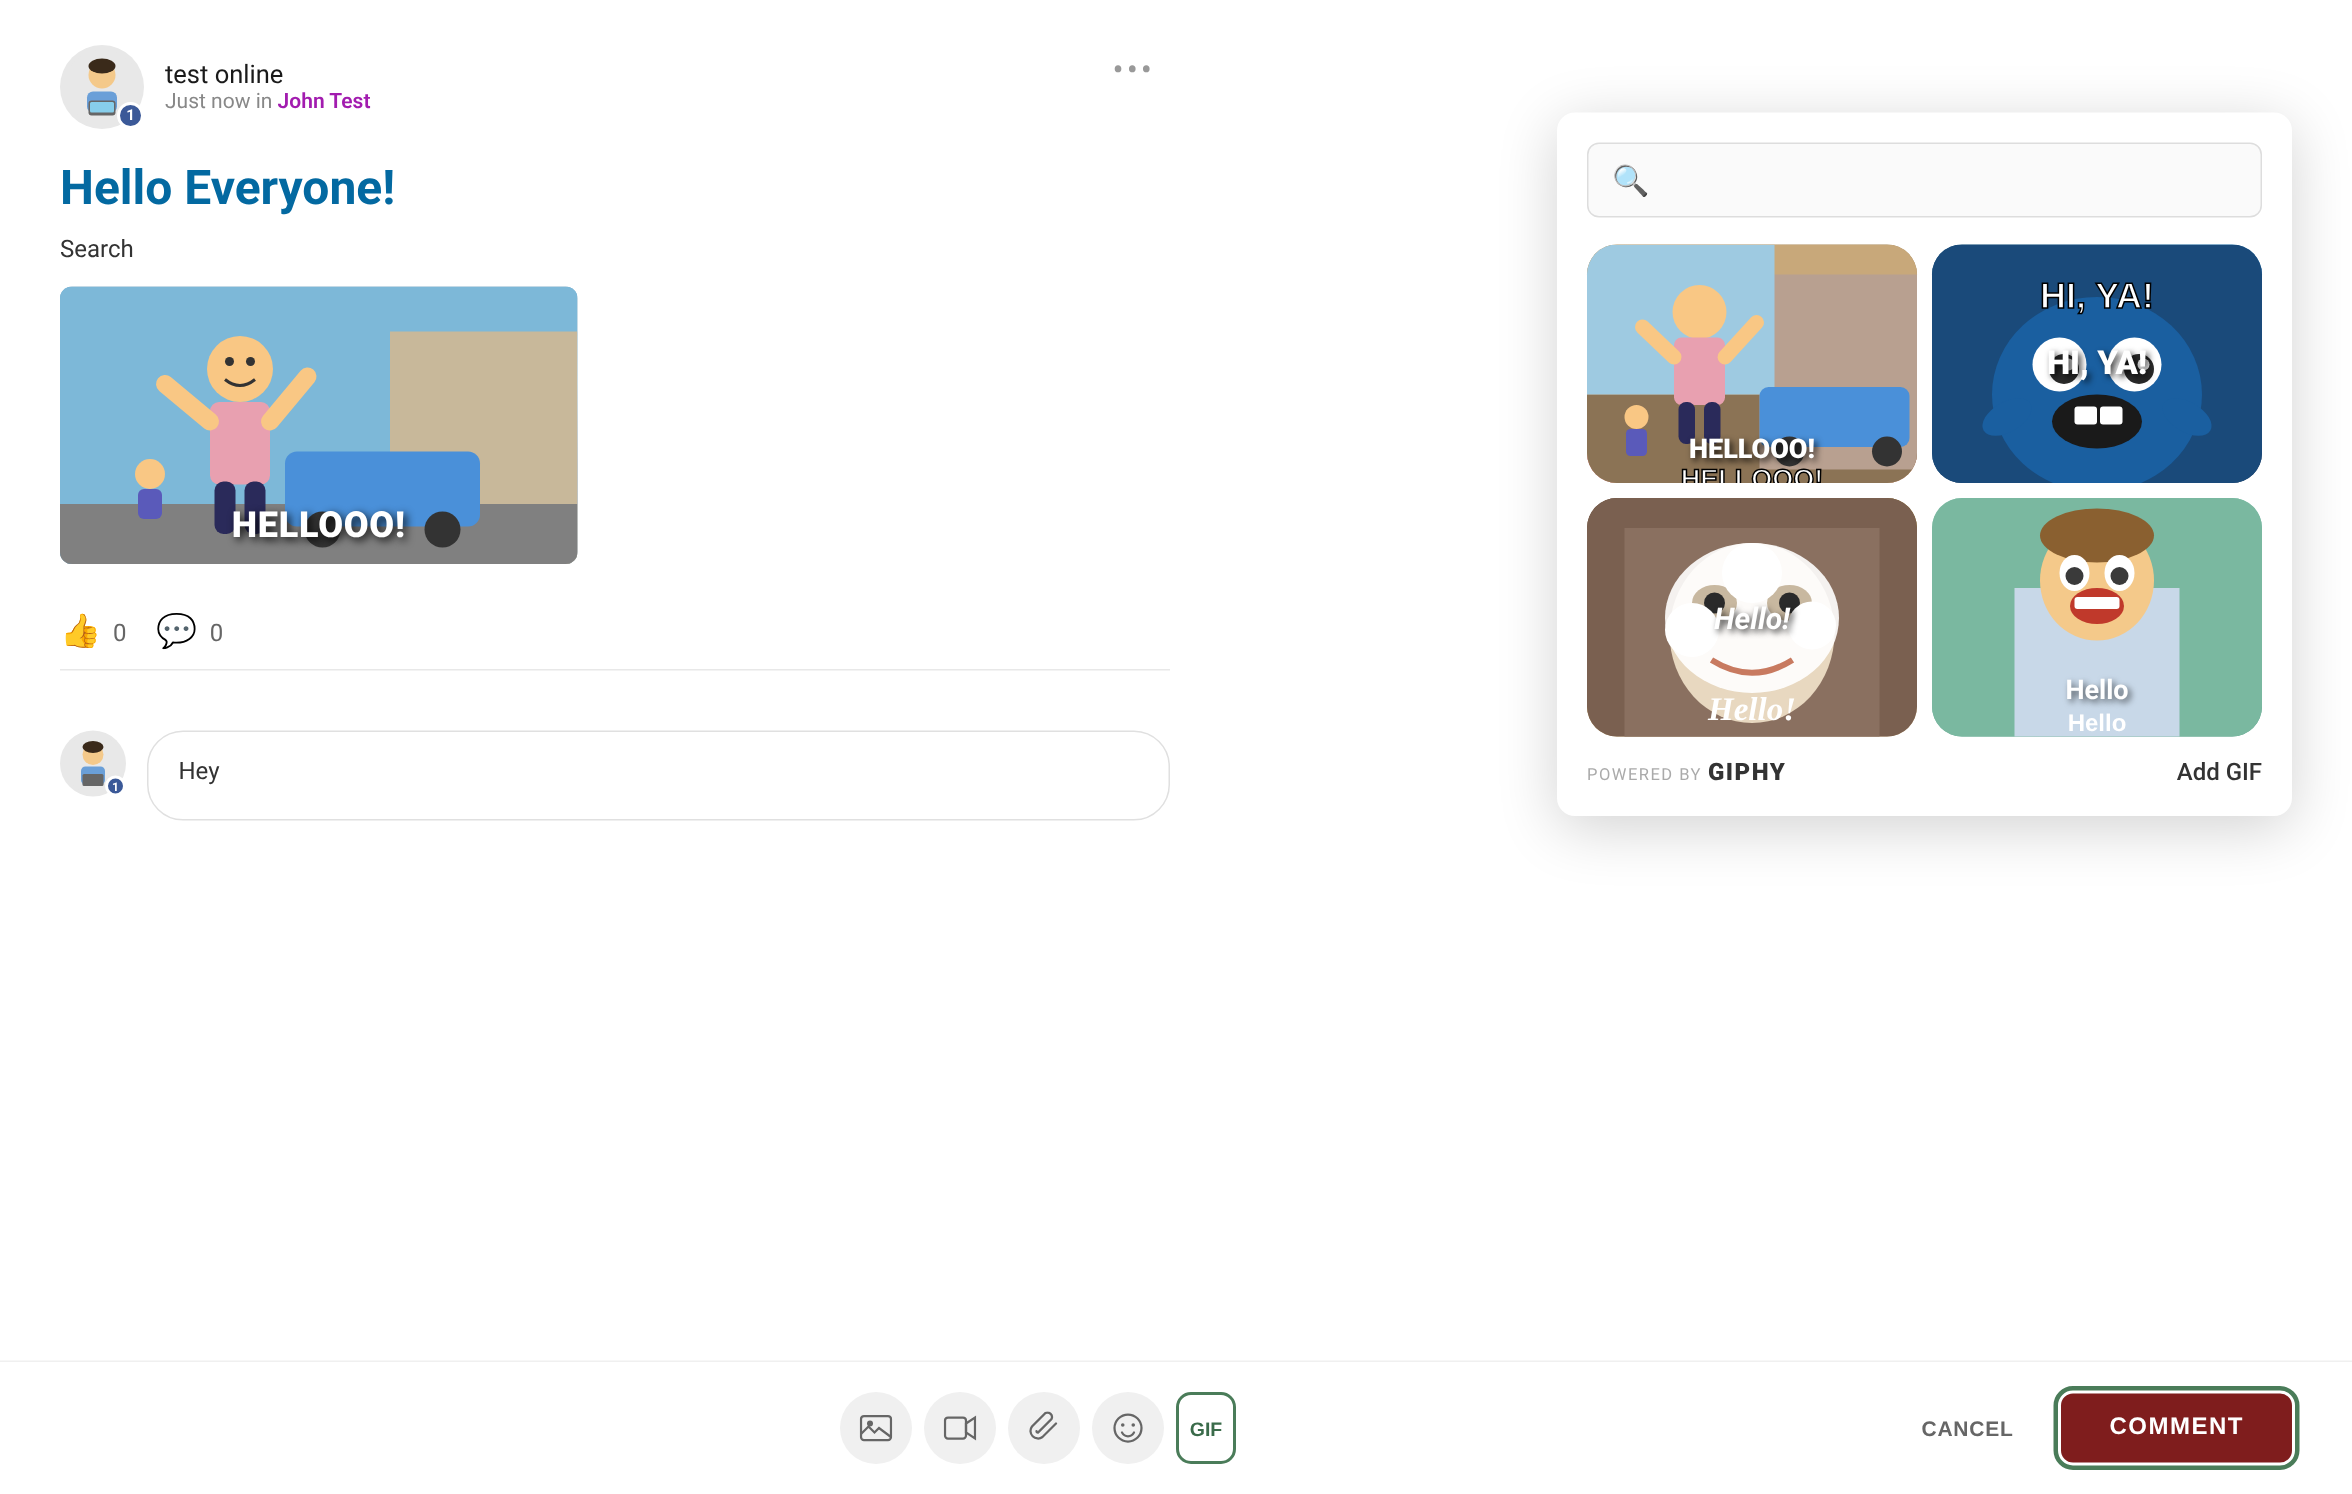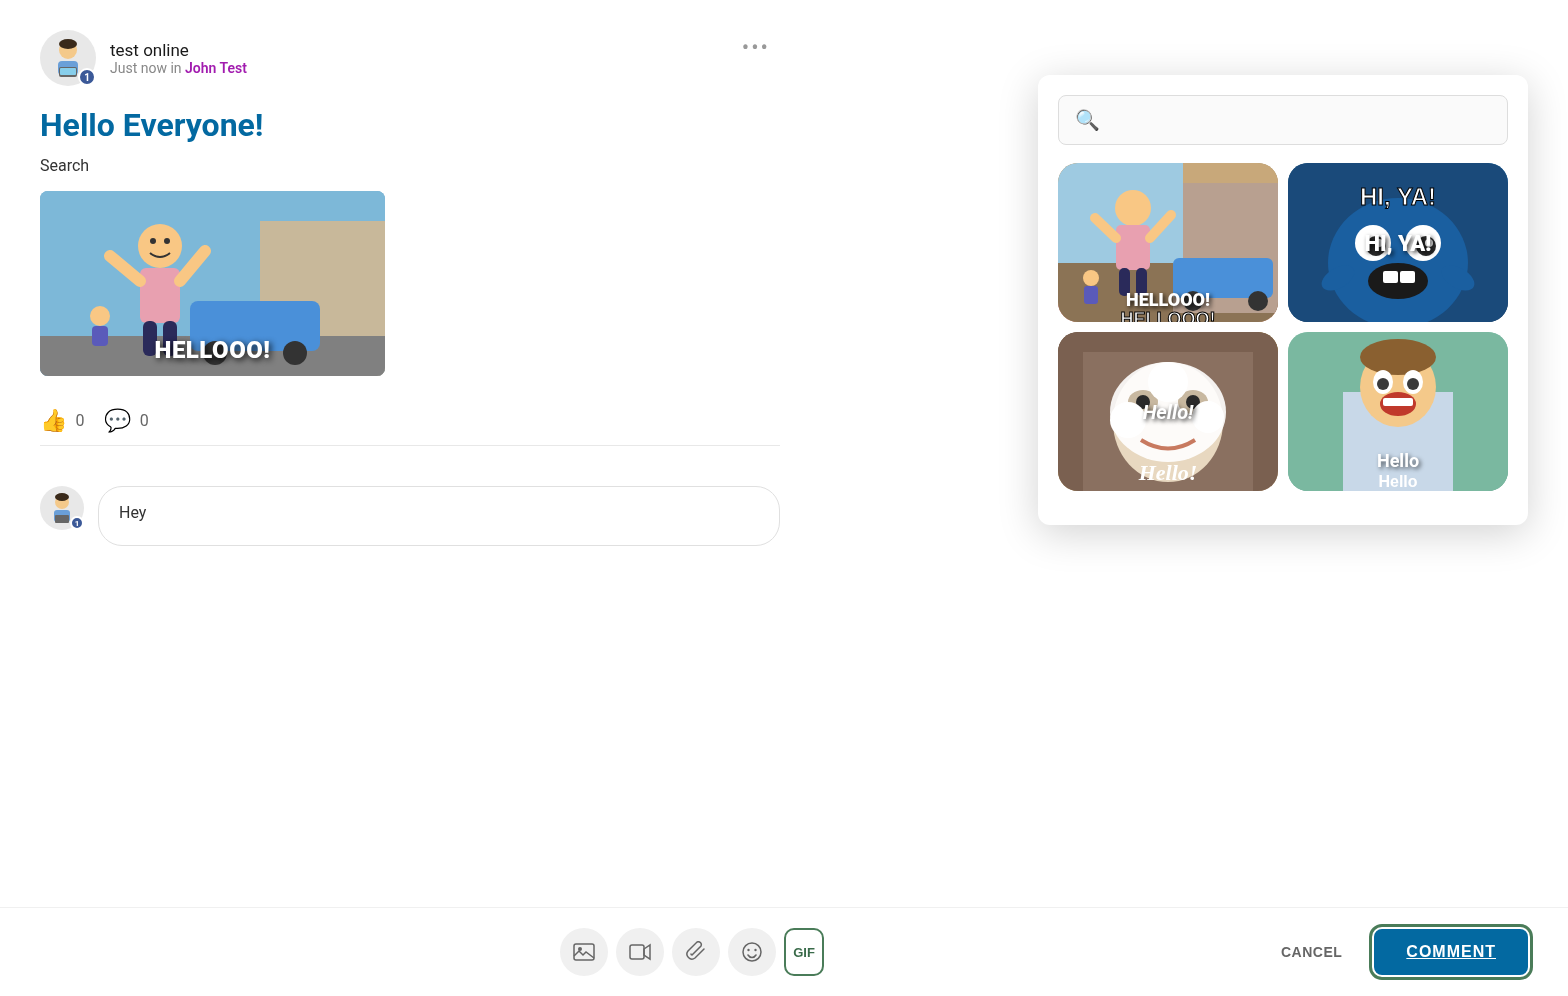--- a/index.html
+++ b/index.html
@@ -214,33 +214,32 @@
       font-size: 14px;
       font-weight: 700;
       color: #666;
       cursor: pointer;
       letter-spacing: 0.5px;
       padding: 10px 20px;
       text-transform: uppercase;
     }
 
     .comment-btn {
-      background: #0369a1;
+      background: #7f1d1d;
       color: #fff;
       border: none;
       border-radius: 8px;
       padding: 14px 32px;
       font-size: 16px;
       font-weight: 700;
       cursor: pointer;
       letter-spacing: 1px;
       text-transform: uppercase;
       outline: 3px solid #4a7c59;
       outline-offset: 2px;
-      text-decoration: underline;
     }
 
     
     .gif-picker {
       position: absolute;
       top: 75px;
       right: 40px;
       width: 490px;
       background: #fff;
       border-radius: 12px;
@@ -604,20 +603,27 @@
         <circle cx="130" cy="52" r="6" fill="#3a3a3a"></circle>
 
         <ellipse cx="115" cy="72" rx="18" ry="12" fill="#c0392b"></ellipse>
         <rect x="100" y="66" width="30" height="8" rx="2" fill="white"></rect>
 
         <text x="115" y="155" text-anchor="middle" fill="white" font-size="16" font-weight="700" font-family="Arial">Hello</text>
       </svg>
     </div>
   </div>
 
+  <div class="gif-footer">
+    <div>
+      <span class="powered-by">POWERED BY</span>
+      <span class="giphy-logo">GIPHY</span>
+    </div>
+    <span class="add-gif-label">Add GIF</span>
+  </div>
 </div>
 
 <div class="bottom-toolbar">
   <div class="toolbar-icons">
     <button class="toolbar-icon-btn">
       <svg width="22" height="22" viewBox="0 0 22 22">
         <rect x="1" y="3" width="20" height="16" rx="2" stroke="#666" stroke-width="1.5" fill="none"></rect>
         <circle cx="7" cy="8" r="2" fill="#666"></circle>
         <path d="M1 15l5-5 4 4 3-3 8 6" stroke="#666" stroke-width="1.5" fill="none"></path>
       </svg>

